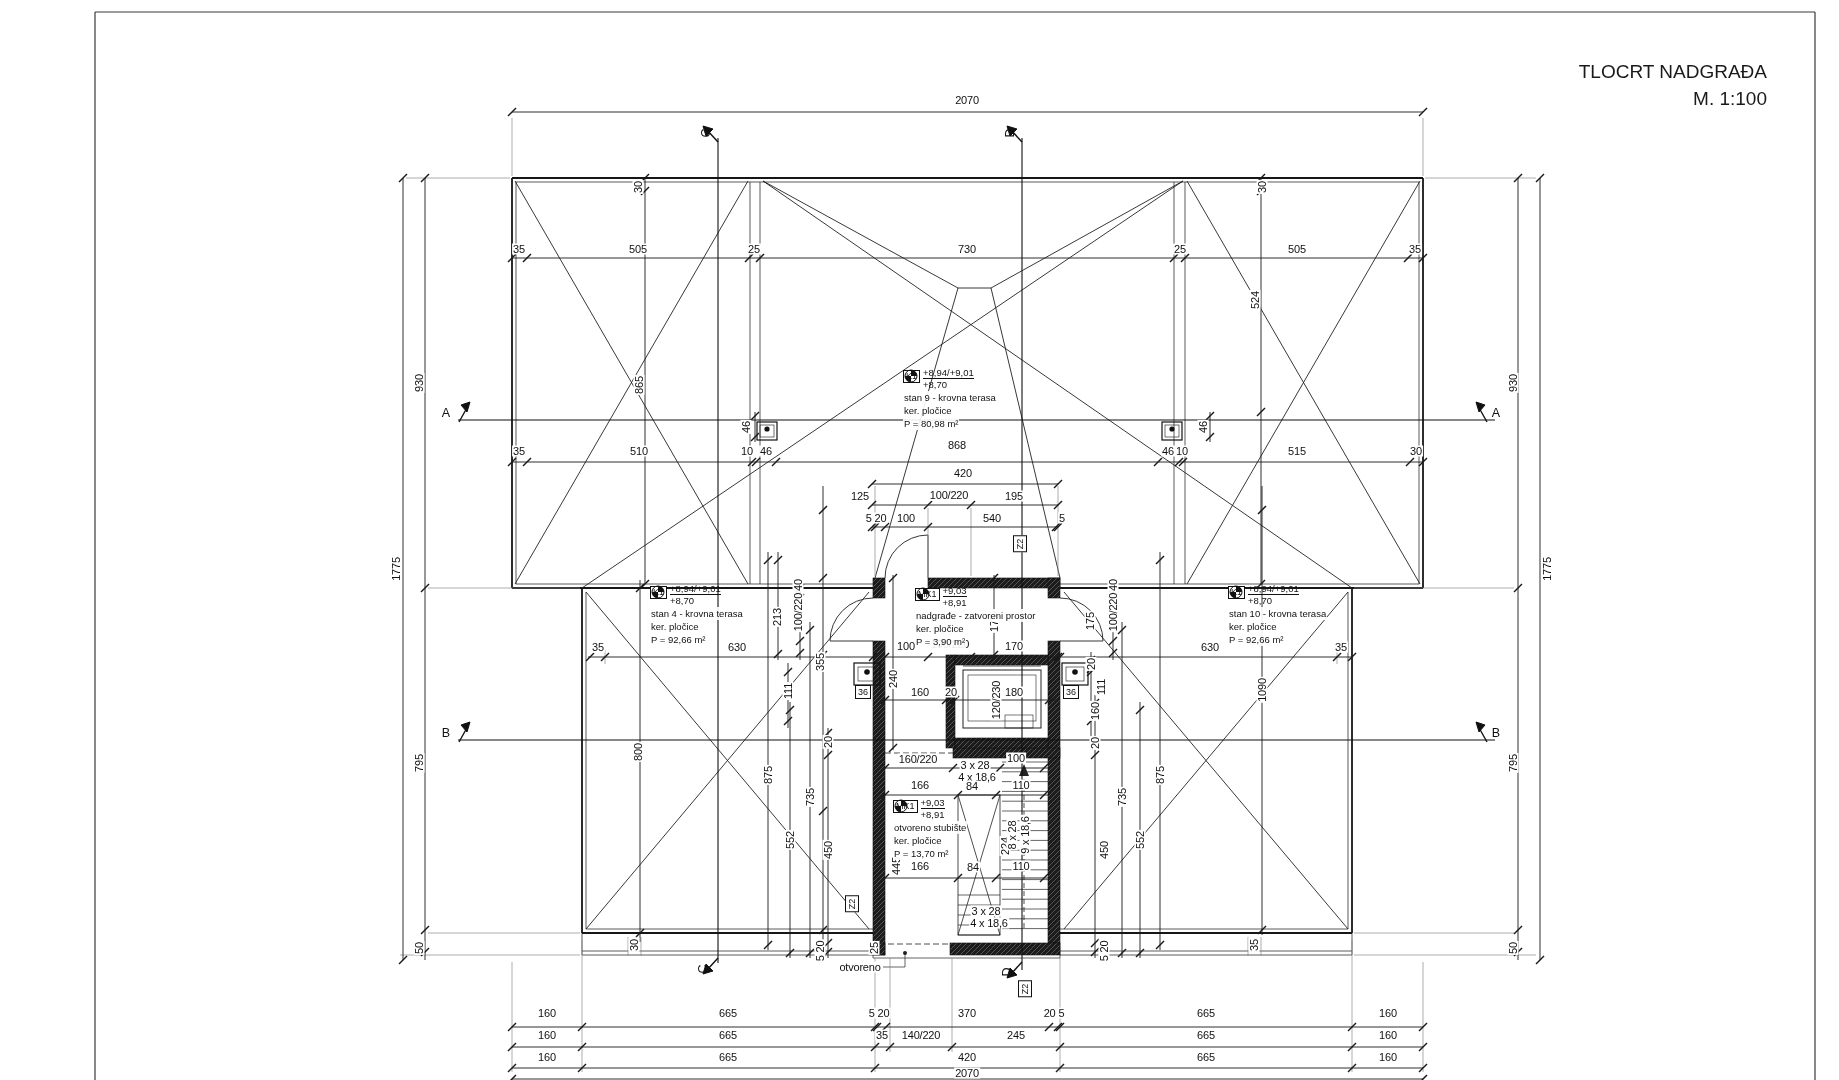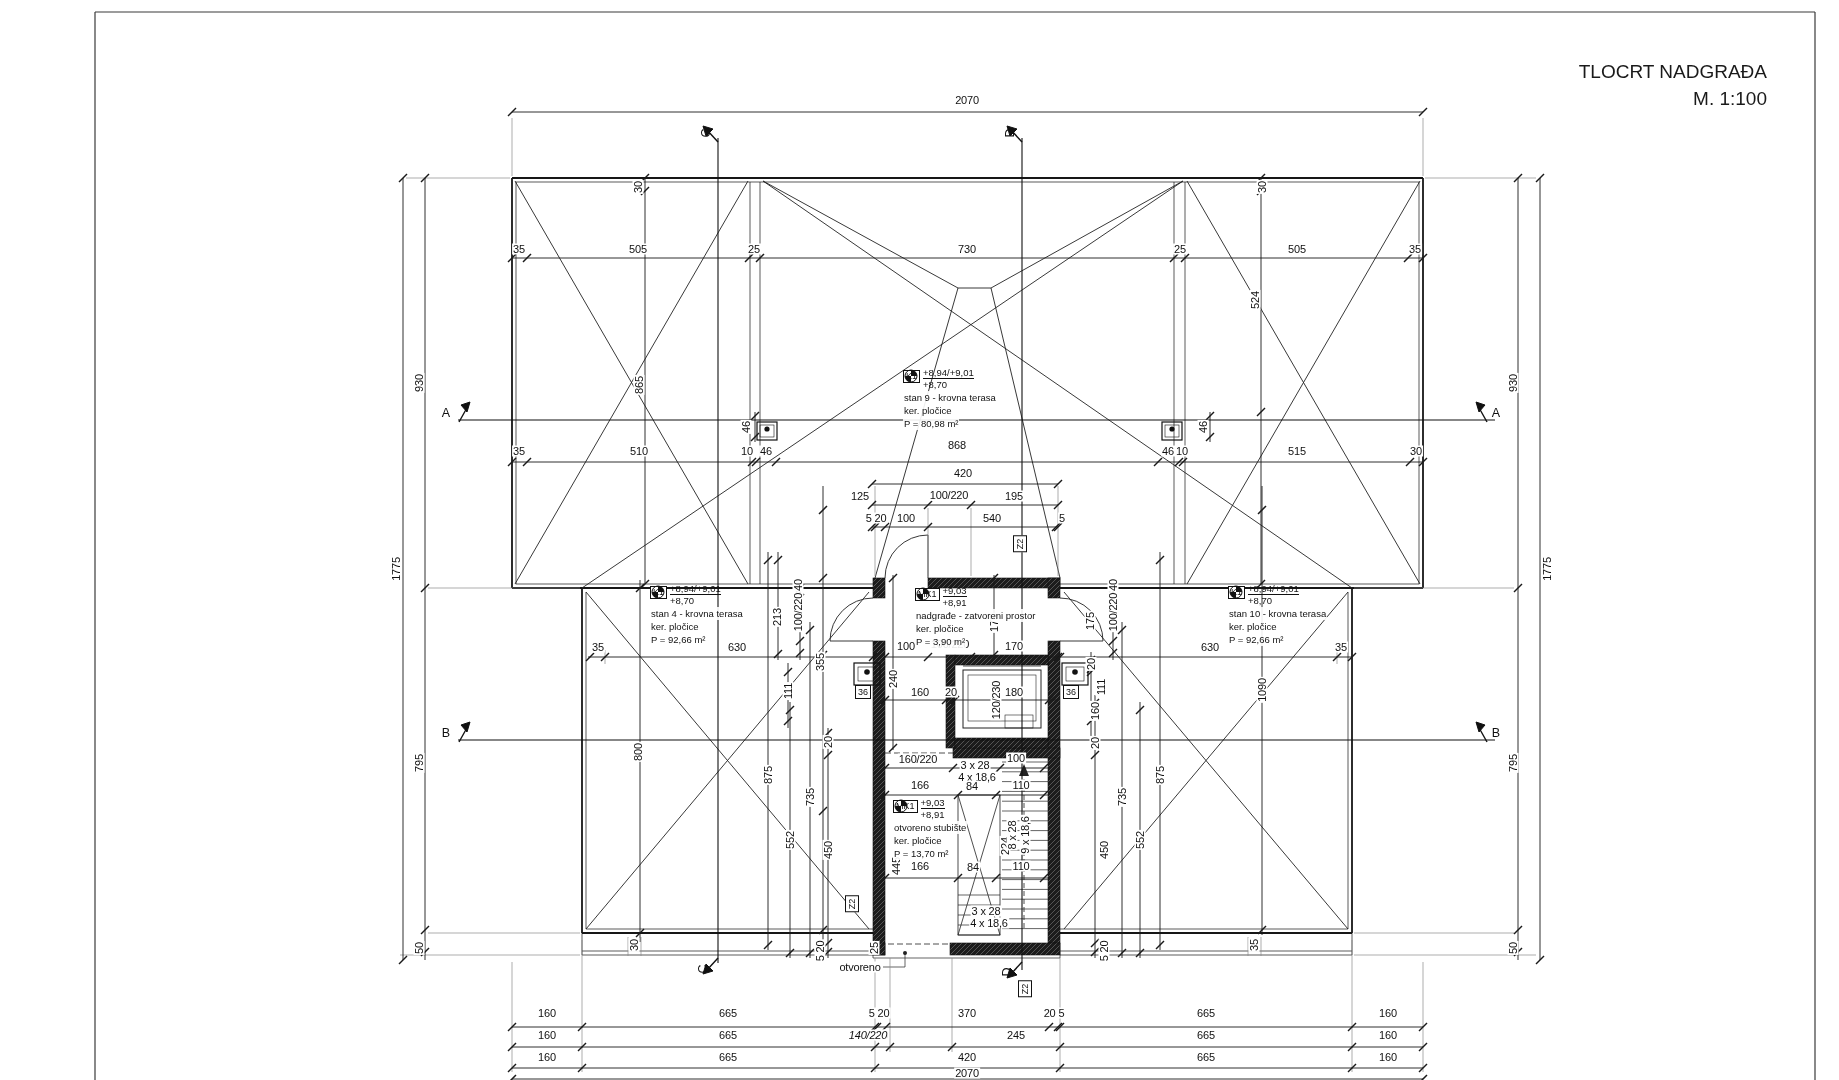--- a/index.html
+++ b/index.html
@@ -549,21 +549,21 @@
       <span class="dim" style="left: 547px; top: 1013px;">160</span>
       <span class="dim" style="left: 728px; top: 1013px;">665</span>
       <span class="dim" style="left: 879px; top: 1013px;">5 20</span>
       <span class="dim" style="left: 967px; top: 1013px;">370</span>
       <span class="dim" style="left: 1054px; top: 1013px;">20 5</span>
       <span class="dim" style="left: 1206px; top: 1013px;">665</span>
       <span class="dim" style="left: 1388px; top: 1013px;">160</span>
       <span class="dim" style="left: 547px; top: 1035px;">160</span>
       <span class="dim" style="left: 728px; top: 1035px;">665</span>
       <span class="dim" style="left: 882px; top: 1035px;">35</span>
-      <span class="dim" style="left: 868px; top: 1035px; font-style: italic;">140/220</span>
+      <span class="dim" style="left: 921px; top: 1035px;">140/220</span>
       <span class="dim" style="left: 1016px; top: 1035px;">245</span>
       <span class="dim" style="left: 1206px; top: 1035px;">665</span>
       <span class="dim" style="left: 1388px; top: 1035px;">160</span>
       <span class="dim" style="left: 547px; top: 1057px;">160</span>
       <span class="dim" style="left: 728px; top: 1057px;">665</span>
       <span class="dim" style="left: 967px; top: 1057px;">420</span>
       <span class="dim" style="left: 1206px; top: 1057px;">665</span>
       <span class="dim" style="left: 1388px; top: 1057px;">160</span>
       <span class="dim" style="left: 967px; top: 1073px;">2070</span>
       <span class="marker" style="left: 446px; top: 413px;">A</span>

